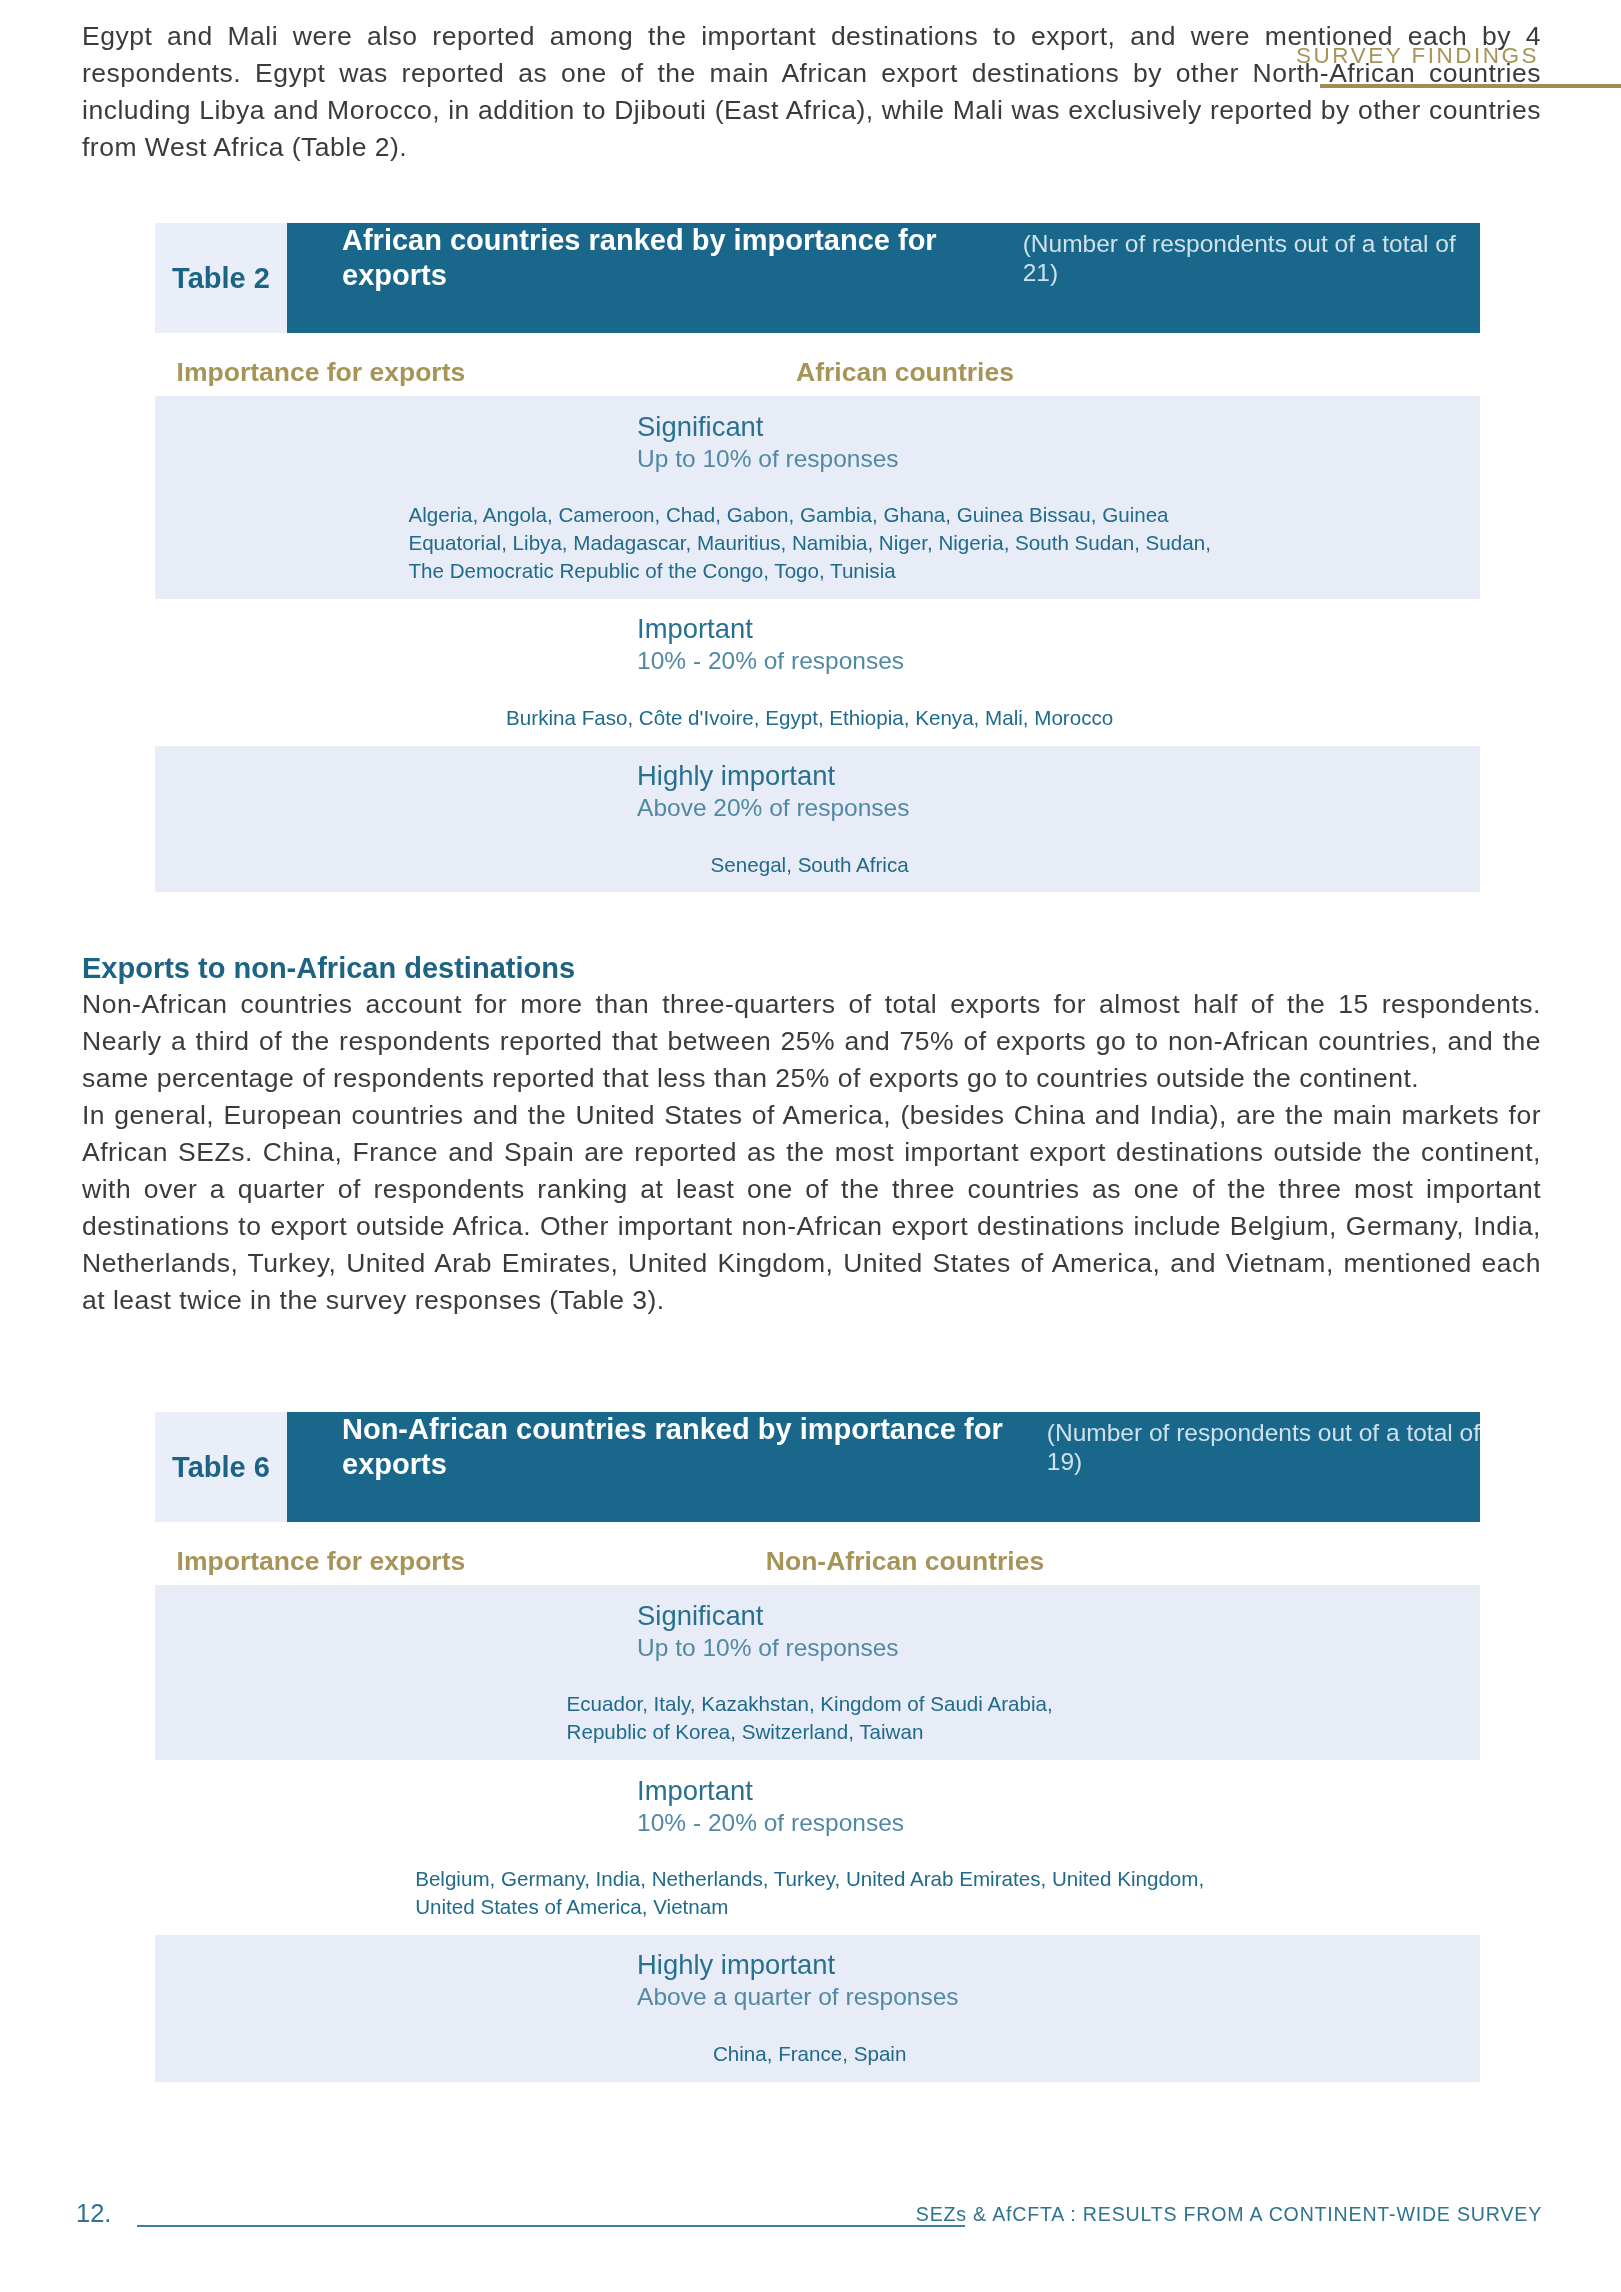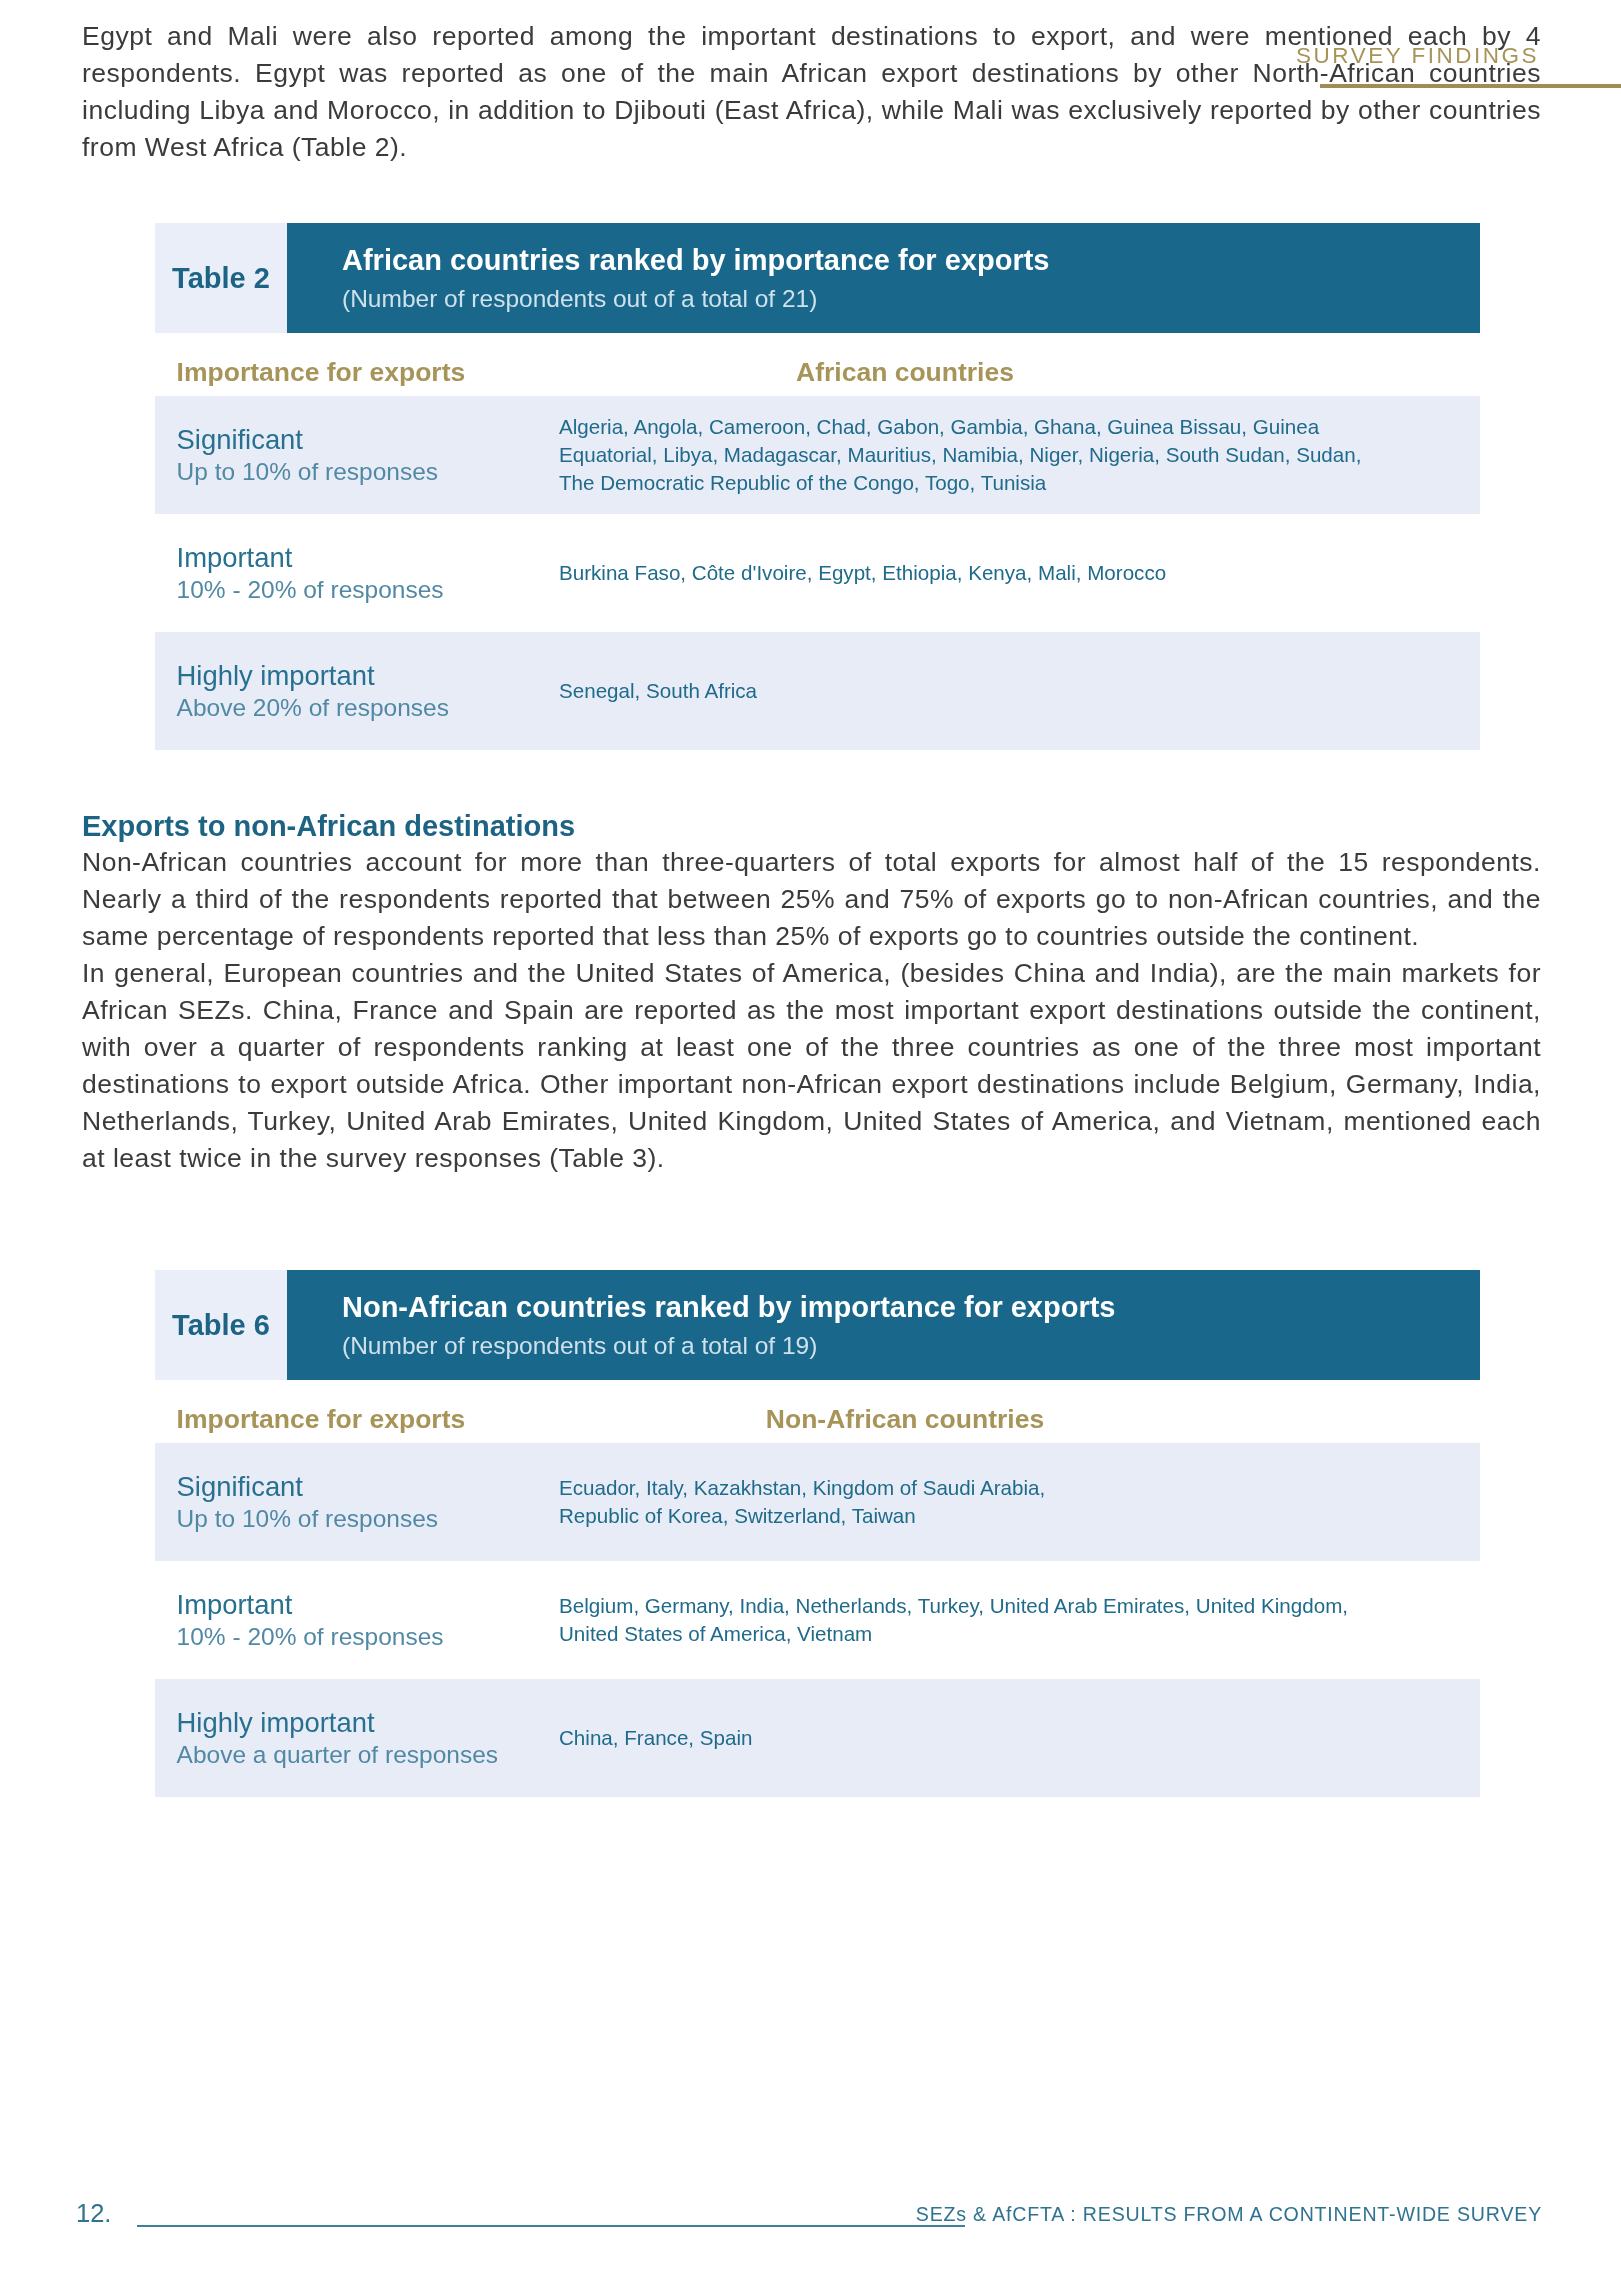--- a/index.html
+++ b/index.html
@@ -47,31 +47,31 @@
 
   .band { display:flex; height:110px; }
   .band-label {
     width:132px; background:#e9eef9; color:#1d6484;
     font-weight:bold; font-size:29px;
     display:flex; align-items:center; justify-content:center;
   }
   .band-main {
     flex:1; background:#19678b; color:#ffffff;
     padding-left:55px; box-sizing:border-box;
-    display:flex; flex-direction:column; justify-content:center;
+    display:flex; flex-direction:row; justify-content:center;
   }
   .band-title { font-weight:bold; font-size:29px; line-height:35px; }
   .band-subtitle { font-size:24.5px; line-height:29px; color:#cfe2ec; margin-top:5.9px; }
 
   .col-heads { display:flex; height:63px; align-items:center; }
   .colhead { color:#a79459; font-weight:bold; font-size:26.5px;margin-top:16px; }
   .c1 { width:404px; box-sizing:border-box; padding-left:21.6px; }
   .c2h { width:692px; text-align:center; }
 
-  .trow { display:flex; align-items:center; min-height:118px; }
+  .trow { display:flex; align-items:center; min-height:118px;flex-direction:column; }
   .trow.shade { background:#e8ecf7; }
   .c1cell { width:404px; box-sizing:border-box; padding:13.7px 29px 13.7px 21.6px; }
   .level { color:#27708f; font-size:27.4px; line-height:33px; }
   .range { color:#5189a5; font-size:24.5px; line-height:31px; }
   .countries {
     flex:1; box-sizing:border-box; padding:13.7px 15.7px 13.7px 0;
     color:#206b8b; font-size:20.6px; line-height:28px;
     white-space:pre-line;
   }
 

